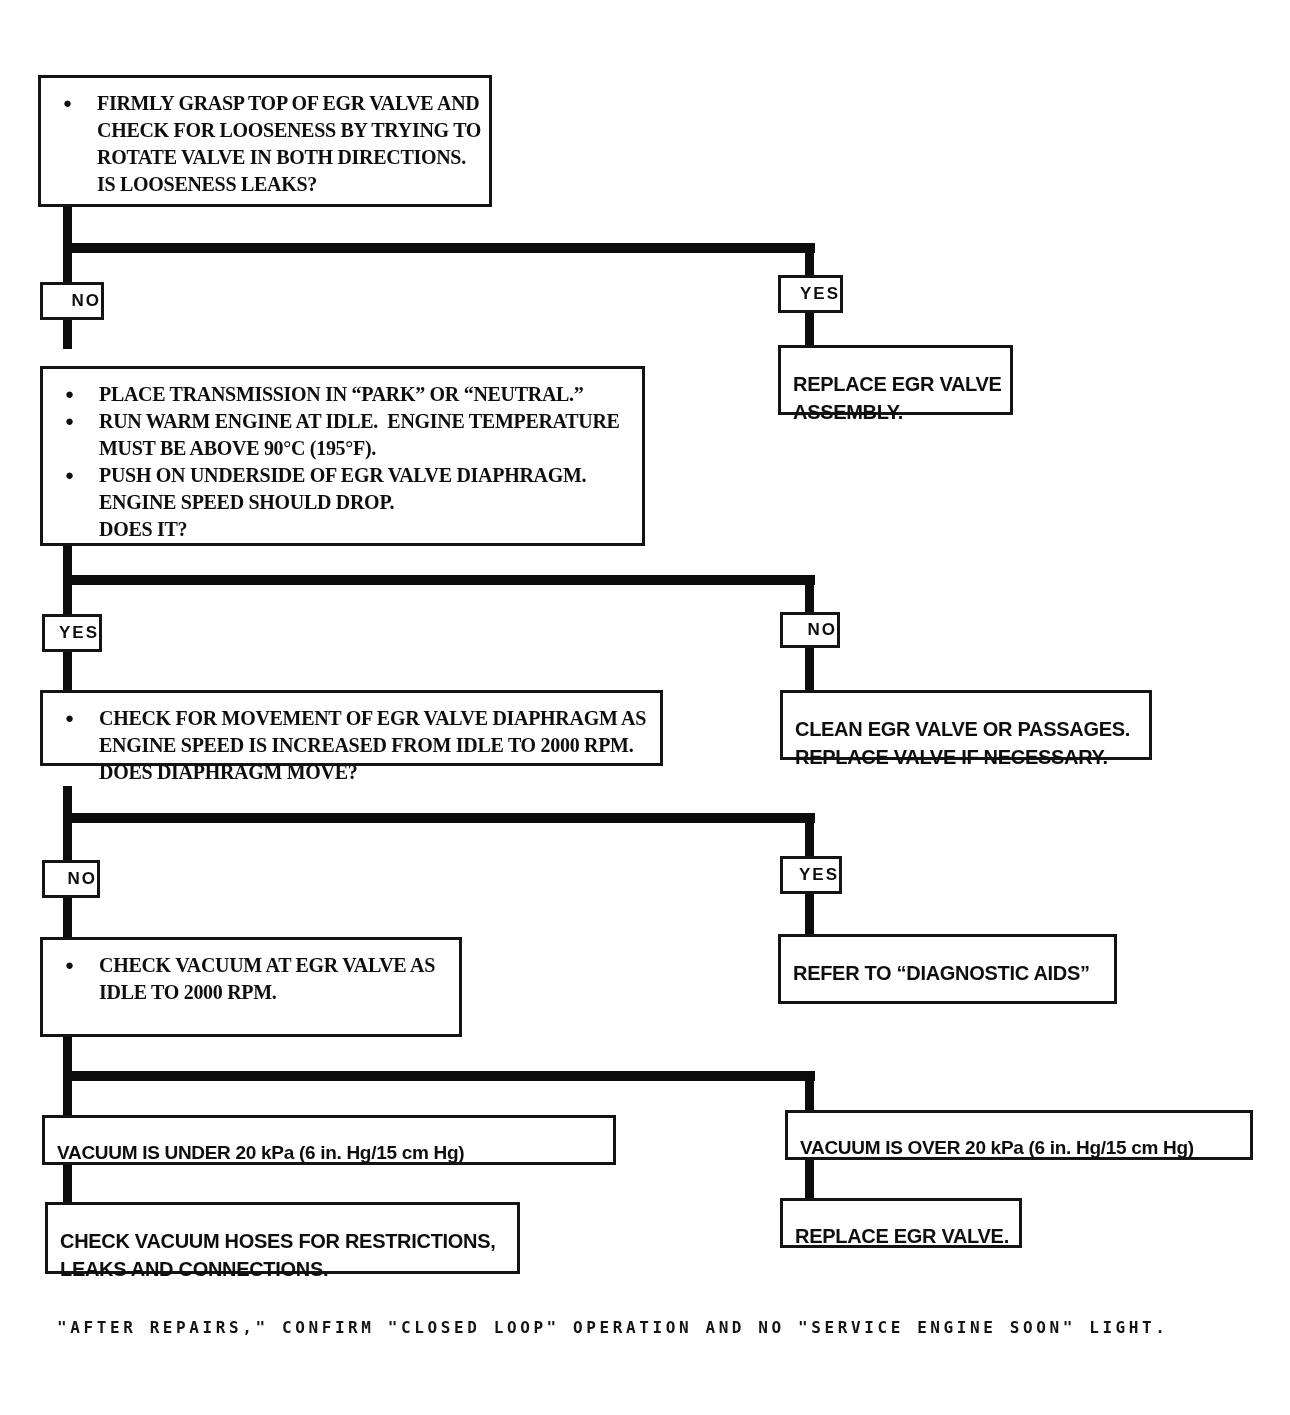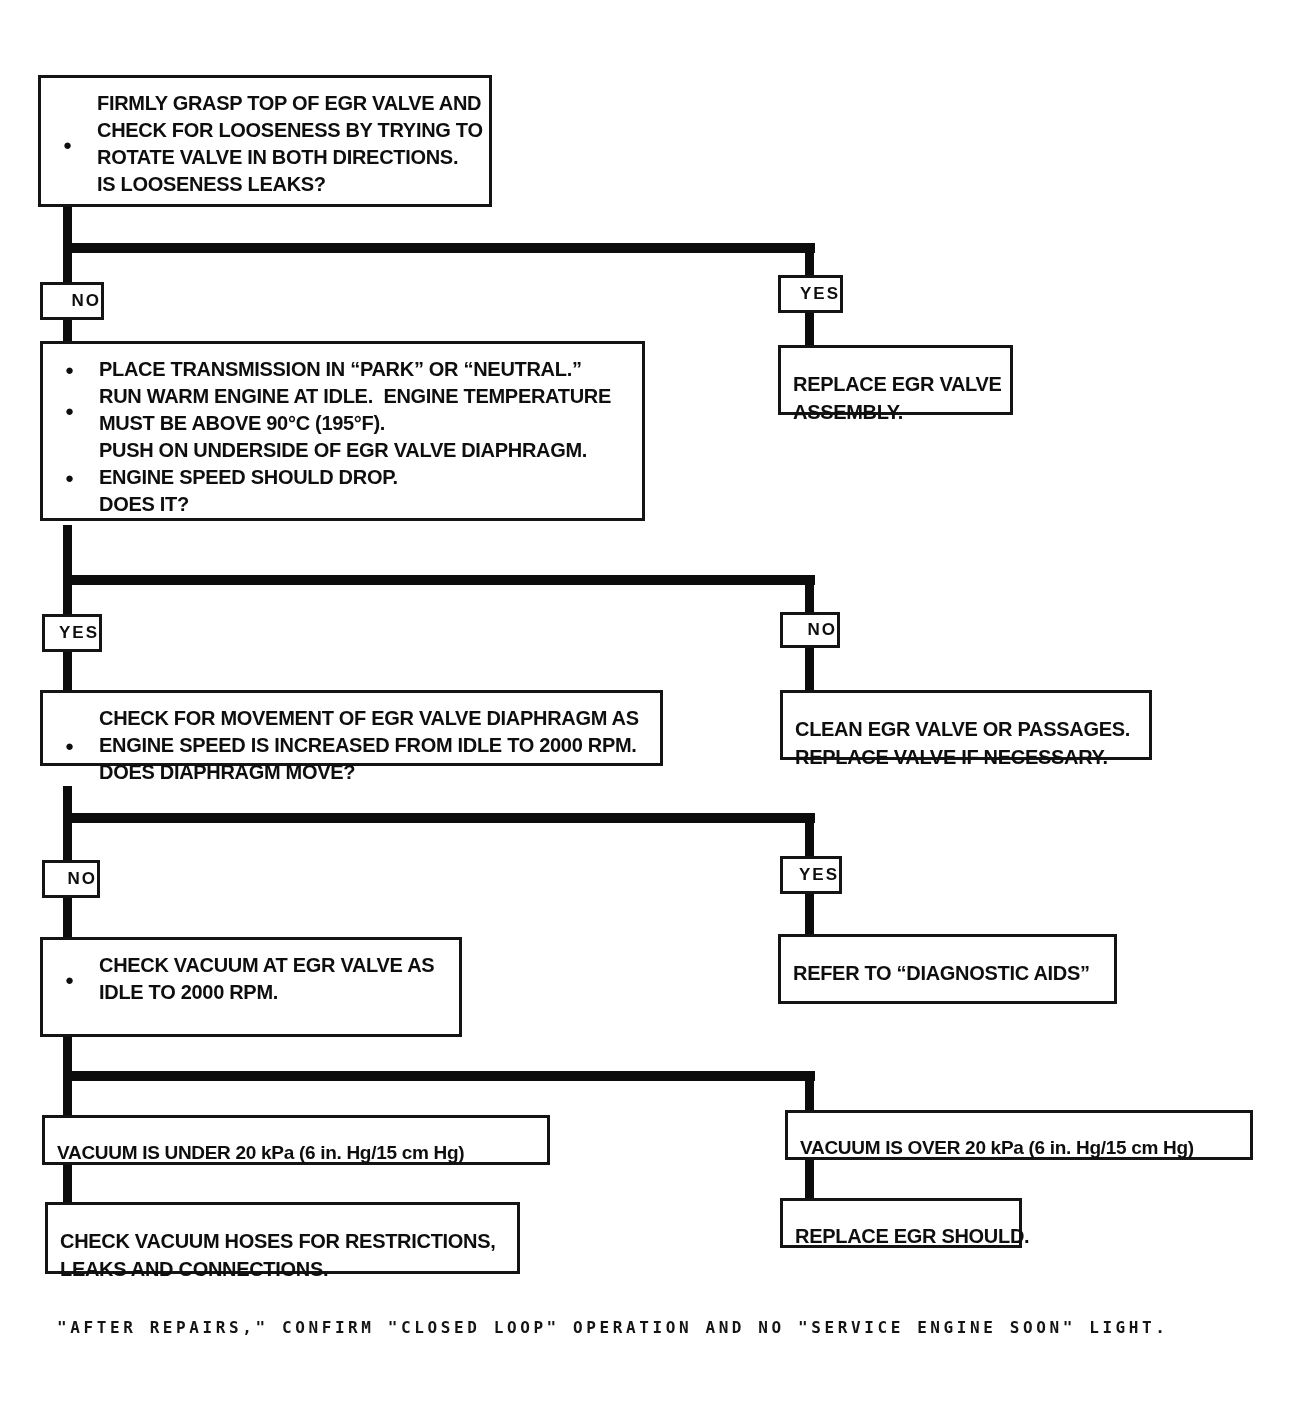--- a/index.html
+++ b/index.html
@@ -16,21 +16,21 @@
   .hline{height:10px;}
   .node{
     position:absolute;
     background:#ffffff;
     border:3px solid #141414;
     box-sizing:border-box;
     font-weight:bold;
     color:#0e0e0e;
   }
   .step{padding:12px 10px 8px 14px;}
-  .bullet-item{display:flex;align-items:center;}
+  .bullet-item{display:flex;align-items:flex-start;font-family:Liberation Serif, serif;}
   .bullet{
     width:34px;flex:0 0 34px;
     font-size:15px;line-height:27px;
     text-align:left;padding-left:8px;
   }
   .bullet::before{content:"●";}
   .lines{flex:1;}
   .ln{
     font-size:20px;line-height:27px;
     letter-spacing:-0.3px;
@@ -99,21 +99,21 @@
     </div>
   <div class="decision" style="left:778px;top:275px;width:65px;height:38px">
       <span>YES</span>
     </div>
 
   <div class="node plain" style="left:778px;top:345px;width:235px;height:70px">
     <div class="ln">REPLACE EGR VALVE</div>
     <div class="ln">ASSEMBLY.</div>
   </div>
 
-  <div class="node step" style="left:40px;top:341px;width:605px;height:180px">
+  <div class="node step" style="left:40px;top:366px;width:605px;height:180px">
     <div class="bullet-item">
       <span class="bullet"></span>
       <div class="lines">
         <div class="ln">PLACE TRANSMISSION IN “PARK” OR “NEUTRAL.”</div>
       </div>
     </div>
     <div class="bullet-item">
       <span class="bullet"></span>
       <div class="lines">
         <div class="ln">RUN WARM ENGINE AT IDLE.  ENGINE TEMPERATURE</div>
@@ -167,30 +167,30 @@
         <div class="ln">CHECK VACUUM AT EGR VALVE AS</div>
         <div class="ln">IDLE TO 2000 RPM.</div>
       </div>
     </div>
   </div>
 
   <div class="node plain" style="left:778px;top:934px;width:339px;height:70px">
     <div class="ln">REFER TO “DIAGNOSTIC AIDS”</div>
   </div>
 
-  <div class="node plain single" style="left:42px;top:1115px;width:508px;height:47px">
+  <div class="node plain single" style="left:42px;top:1115px;width:574px;height:47px">
     <div class="ln" style="font-size:19px">VACUUM IS UNDER 20 kPa (6 in. Hg/15 cm Hg)</div>
   </div>
   <div class="node plain single" style="left:785px;top:1110px;width:468px;height:47px">
     <div class="ln" style="font-size:19px">VACUUM IS OVER 20 kPa (6 in. Hg/15 cm Hg)</div>
   </div>
 
   <div class="node plain" style="left:45px;top:1202px;width:475px;height:72px">
     <div class="ln">CHECK VACUUM HOSES FOR RESTRICTIONS,</div>
     <div class="ln">LEAKS AND CONNECTIONS.</div>
   </div>
   <div class="node plain single" style="left:780px;top:1198px;width:242px;height:46px">
-    <div class="ln">REPLACE EGR SHOULD.</div>
+    <div class="ln">REPLACE EGR VALVE.</div>
   </div>
 
   <div class="footer" style="left:57px;top:1318px">"AFTER REPAIRS," CONFIRM "CLOSED LOOP" OPERATION AND NO "SERVICE ENGINE SOON" LIGHT.</div>
 
 </div>
 
 </body></html>

